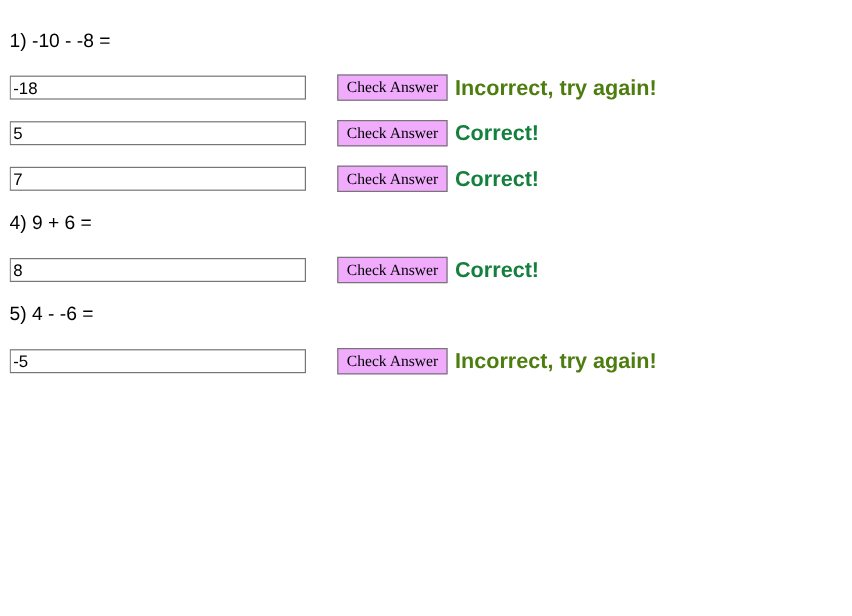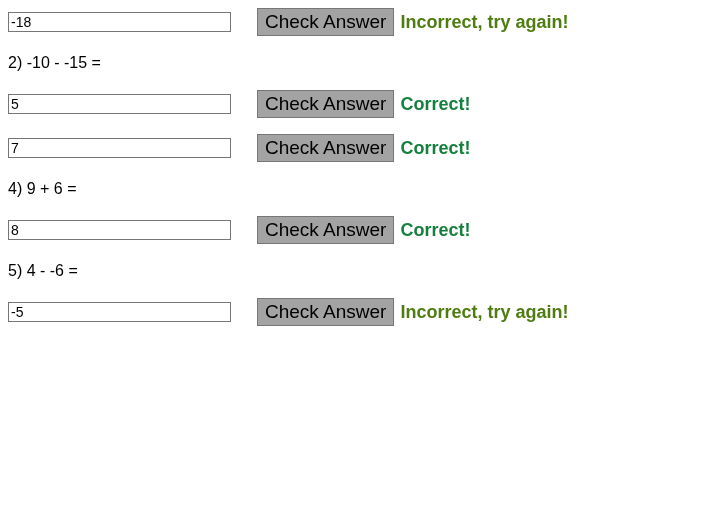--- a/index.html
+++ b/index.html
@@ -17,61 +17,61 @@
       margin-bottom: 18px;
       margin-top: 18px;
       font-size: 16px;
     }
     .answer-row {
       display: flex;
       align-items: center;
       gap: 6px;
     }
     .answer-input {
-      width: 223px;
+      width: 247px;
       height: 20px;
       font-size: 14px;
       padding: 1px 2px;
       border: 1px solid #767676;
       font-family: Arial, sans-serif;
       box-sizing: border-box;
     }
     .check-button {
-      font-family: Liberation Sans, sans-serif;
-      font-size: 19px;
+      font-family: Liberation Serif, serif;
+      font-size: 13px;
       padding: 2px 7px;
-      background: #a3a3a3;
+      background: #f0abfc;
       border: 1px solid #767676;
       cursor: pointer;
       margin-left: 20px;
     }
     .feedback {
       font-weight: bold;
       font-size: 18px;
     }
     .feedback.correct {
       color: #15803d;
     }
     .feedback.incorrect {
       color: #4d7c0f;
     }
   </style>
 </head>
 <body>
 
 <div class="problem">
+  <div class="question">1) -10 - -8 =</div>
   <div class="answer-row">
     <input type="text" class="answer-input" value="-18" style="">
     <button class="check-button">Check Answer</button>
     <span class="feedback incorrect">Incorrect, try again!</span>
   </div>
 </div>
 
 <div class="problem">
-  <div class="question">2) -10 - -15 =</div>
   <div class="answer-row">
     <input type="text" class="answer-input" value="5" style="">
     <button class="check-button">Check Answer</button>
     <span class="feedback correct">Correct!</span>
   </div>
 </div>
 
 <div class="problem">
   <div class="answer-row">
     <input type="text" class="answer-input" value="7" style="">

